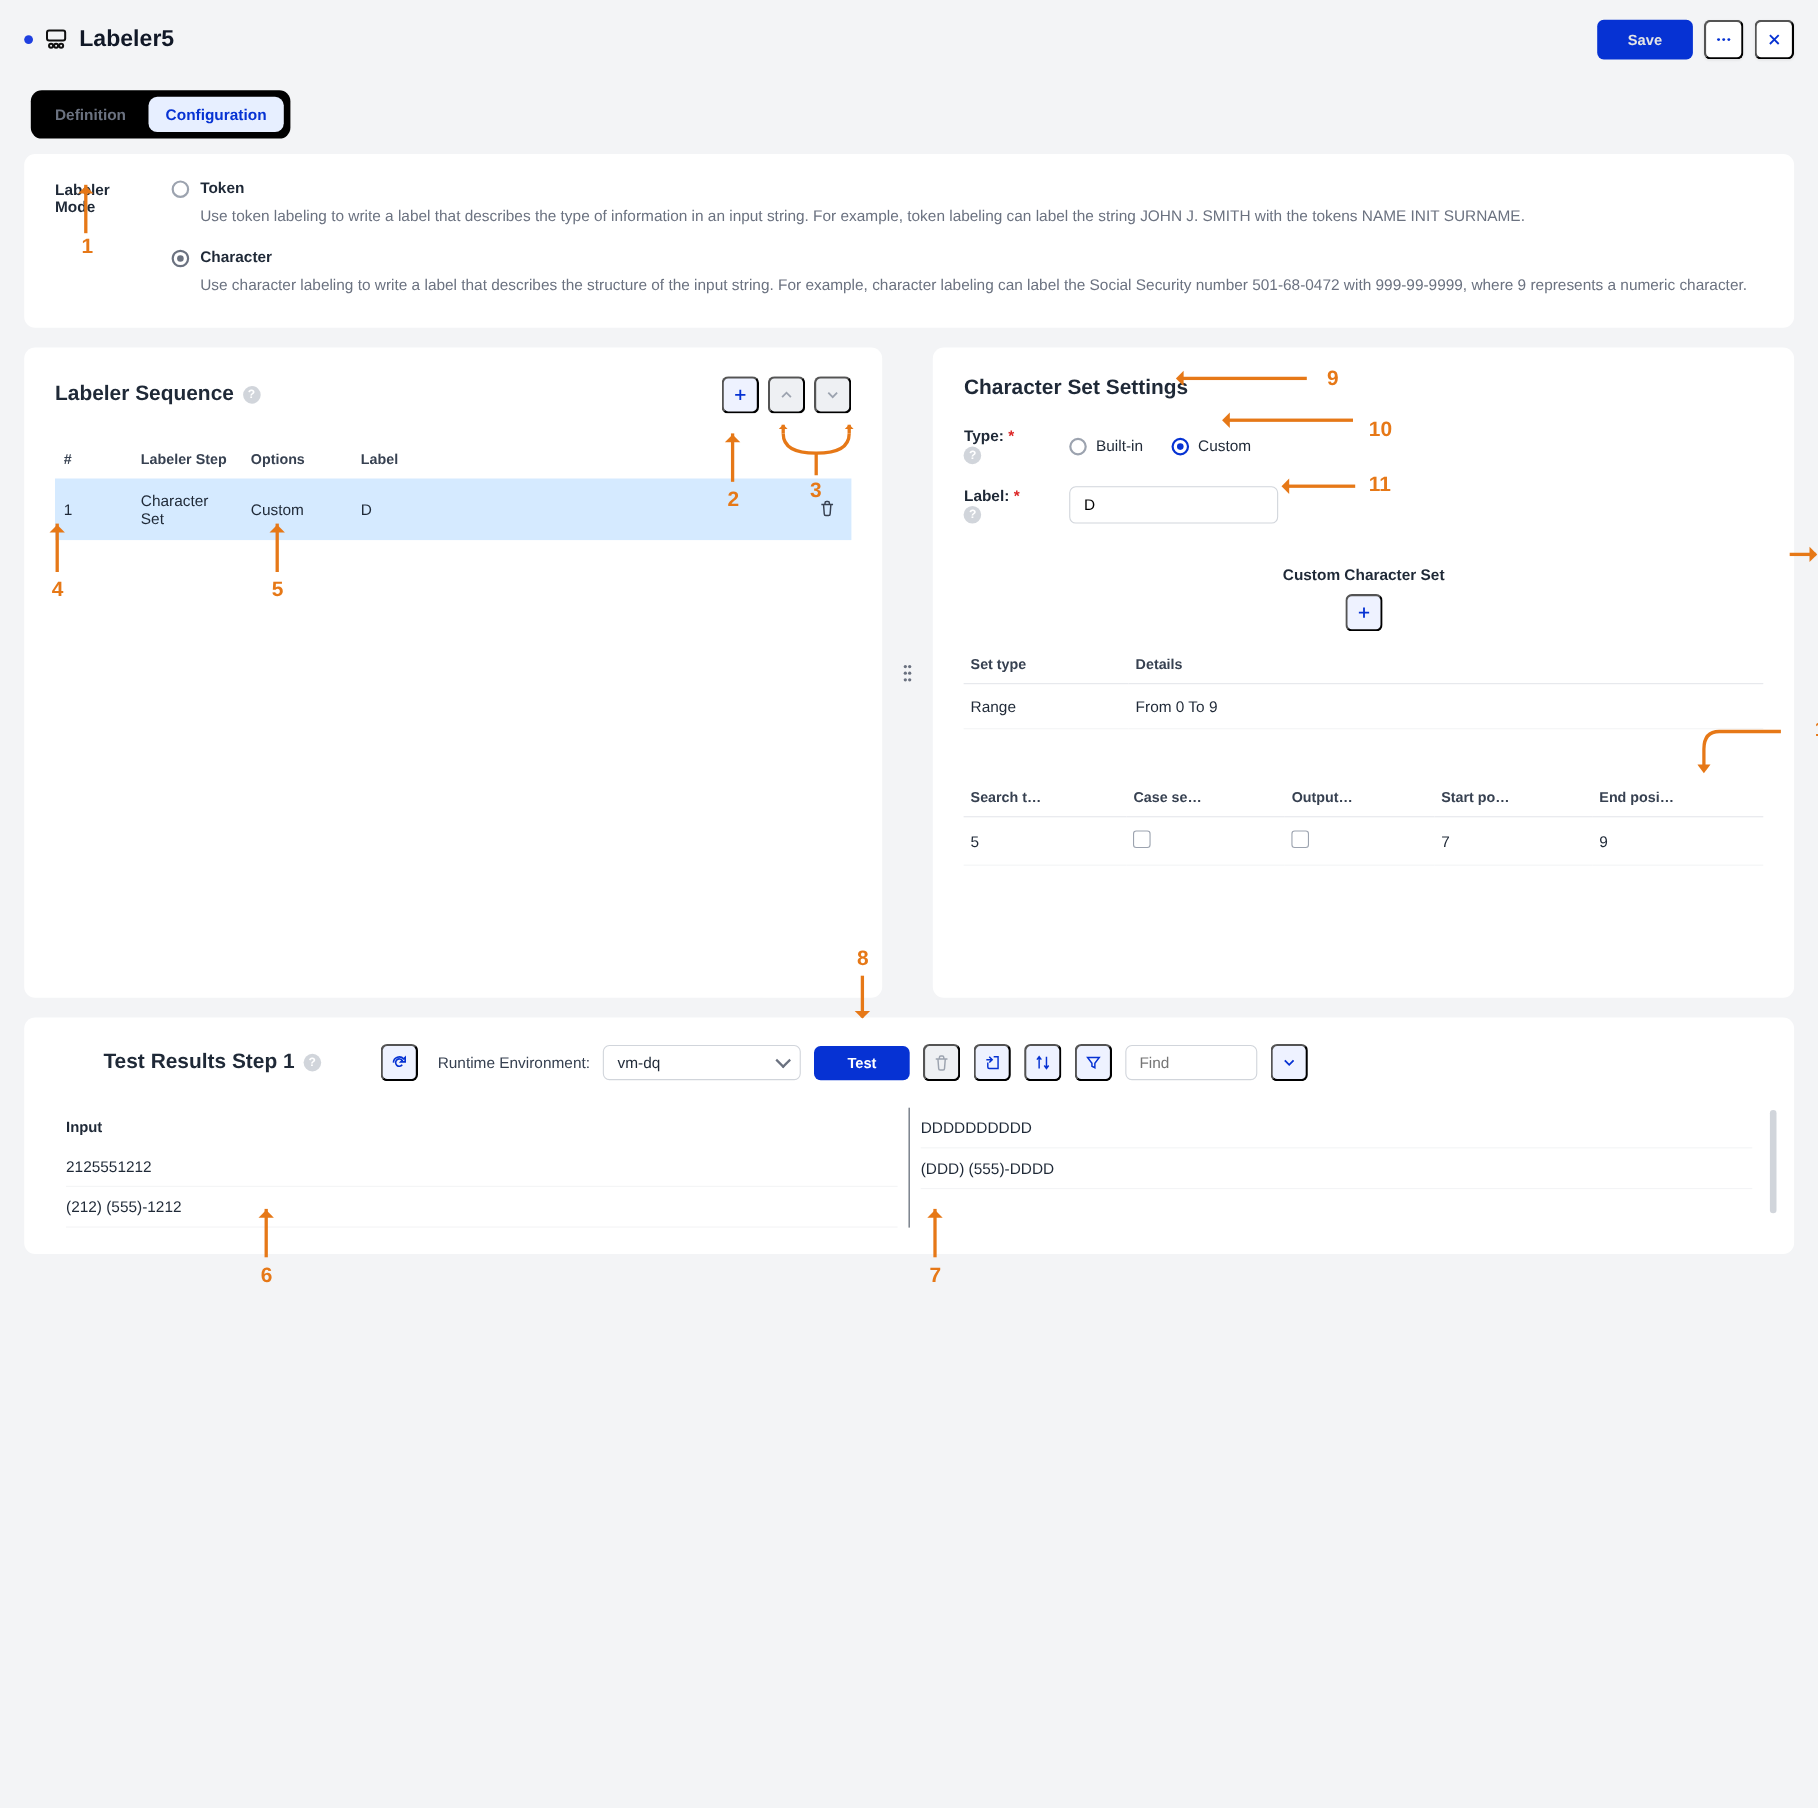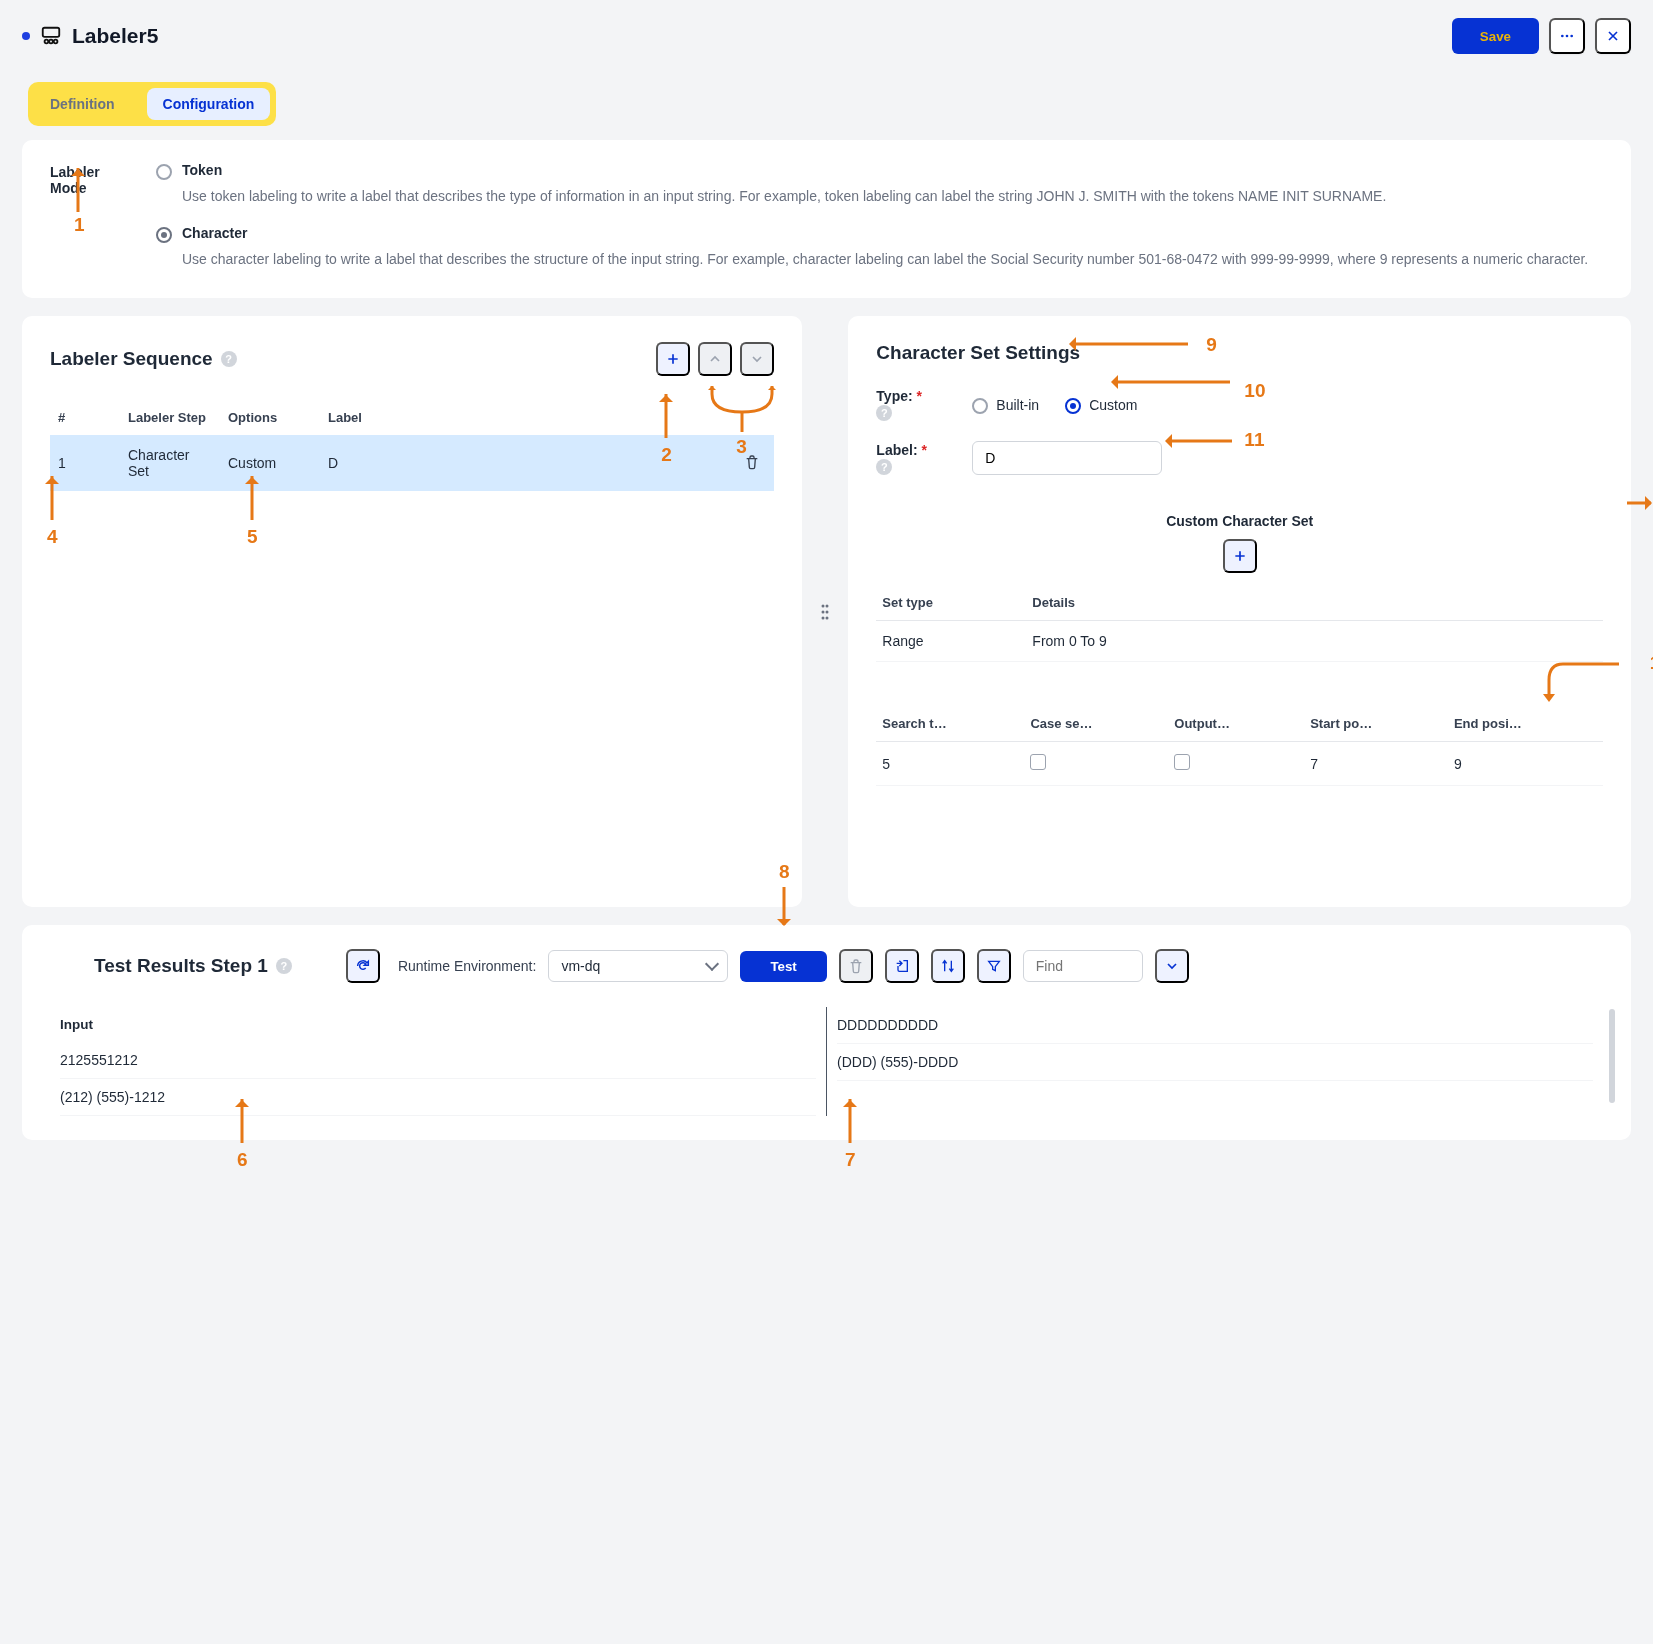--- a/index.html
+++ b/index.html
@@ -6,29 +6,29 @@
   body { margin: 0; background: #f3f4f6; color: #1f2937; padding: 18px 22px 40px; font-size: 14px; }
 
   
   .hdr { display:flex; align-items:center; justify-content:space-between; margin-bottom: 20px; }
   .hdr-left { display:flex; align-items:center; gap:10px; }
   .dot-blue { width:8px; height:8px; border-radius:50%; background:#1e3fe0; }
   .labeler-icon { width:22px; height:22px; }
   .page-title { font-size: 21px; font-weight:700; color:#111827; }
   .hdr-right { display:flex; gap:10px; }
   .btn { border:0; border-radius:6px; font-weight:600; cursor:pointer; }
-  .btn-primary { background:#0632d3; color:#eab308; padding: 10px 28px; }
+  .btn-primary { background:#0632d3; color:#e5e5e5; padding: 10px 28px; }
   .btn-white { background:#fff; color:#0632d3; width:36px; height:36px; display:flex; align-items:center; justify-content:center; border-radius:6px; box-shadow: 0 1px 2px rgba(0,0,0,.05); }
   .btn-grey { background:#eef2ff; color:#0632d3; width:34px; height:34px; display:flex; align-items:center; justify-content:center; border-radius:6px; }
   .btn-disabled { background:#eef0f3; color:#9ca3af; }
   .btn-white svg, .btn-grey svg { width:16px; height:16px; }
 
   
   .card { background:#fff; border-radius:10px; padding: 10px; margin-bottom: 18px; }
-  .tabbar { display:inline-flex; gap:16px; padding: 6px; background:#fde047; border-radius:10px; margin: 8px 0 14px 6px; }
+  .tabbar { display:inline-flex; gap:4px; padding: 6px; background:#000000; border-radius:10px; margin: 8px 0 14px 6px; }
   .tab { padding: 8px 16px; border-radius:8px; font-weight:600; color:#6b7280; cursor:pointer; }
   .tab.active { background:#e7efff; color:#0632d3; }
 
   .mode-card { padding: 22px 28px 28px; }
   .mode-row { display:flex; gap:24px; }
   .mode-label { width:82px; font-weight:700; padding-top:2px; }
   .mode-opts { flex:1; }
   .opt { display:flex; align-items:flex-start; gap:10px; margin-bottom:6px; }
   .opt-text { color:#6b7280; margin: 4px 0 18px 26px; line-height:1.5; }
   .radio { flex-shrink:0; width:16px; height:16px; border-radius:50%; border:2px solid #9ca3af; margin-top:2px; position:relative; }

